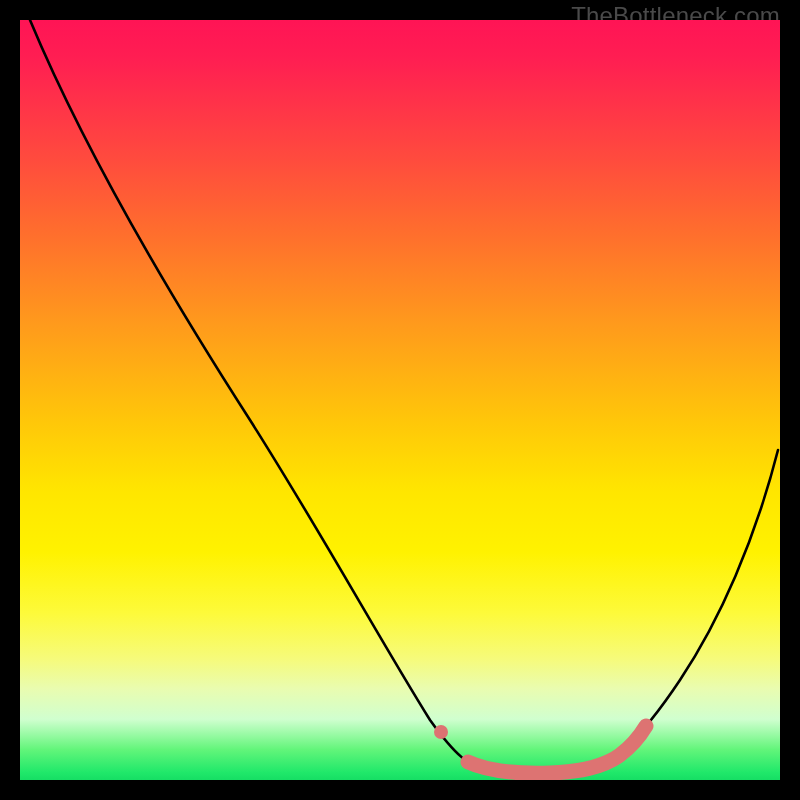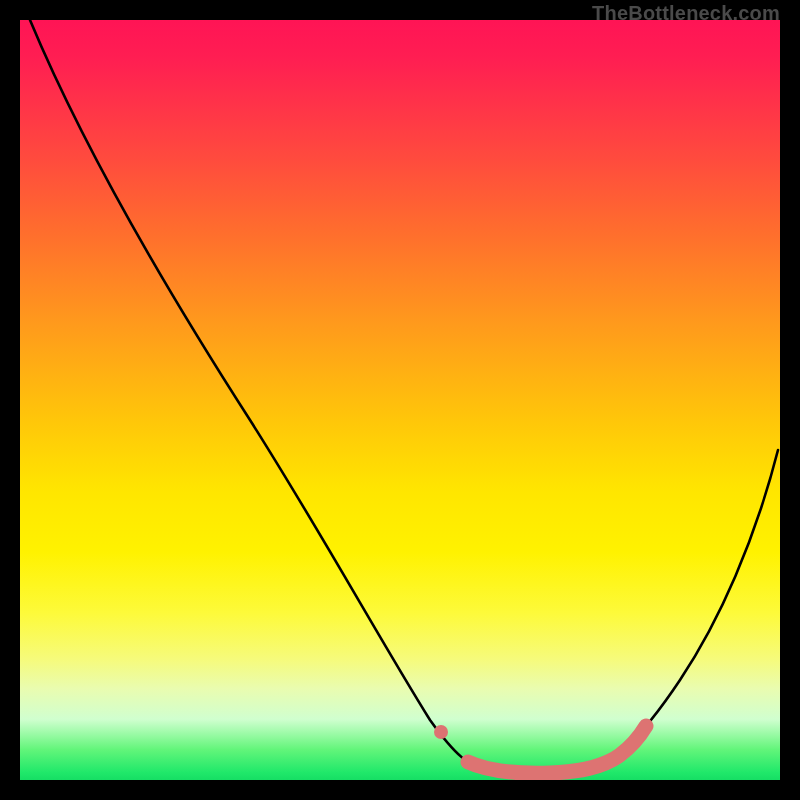--- a/index.html
+++ b/index.html
@@ -32,23 +32,23 @@
       #62f57a 96%,
       #20e86a 99%,
       #16de64 100%
     );
   }
   .watermark {
     position: absolute;
     top: 2px;
     right: 20px;
     font-family: Arial, Helvetica, sans-serif;
-    font-size: 20px;
+    font-size: 24px;
     color: #4a4a4a;
-    font-weight: 700;
+    font-weight: 400;
     letter-spacing: 0.2px;
   }
   svg.curves {
     position: absolute;
     left: 0; top: 0;
     width: 760px; height: 760px;
   }
 </style>
 </head>
 <body>

